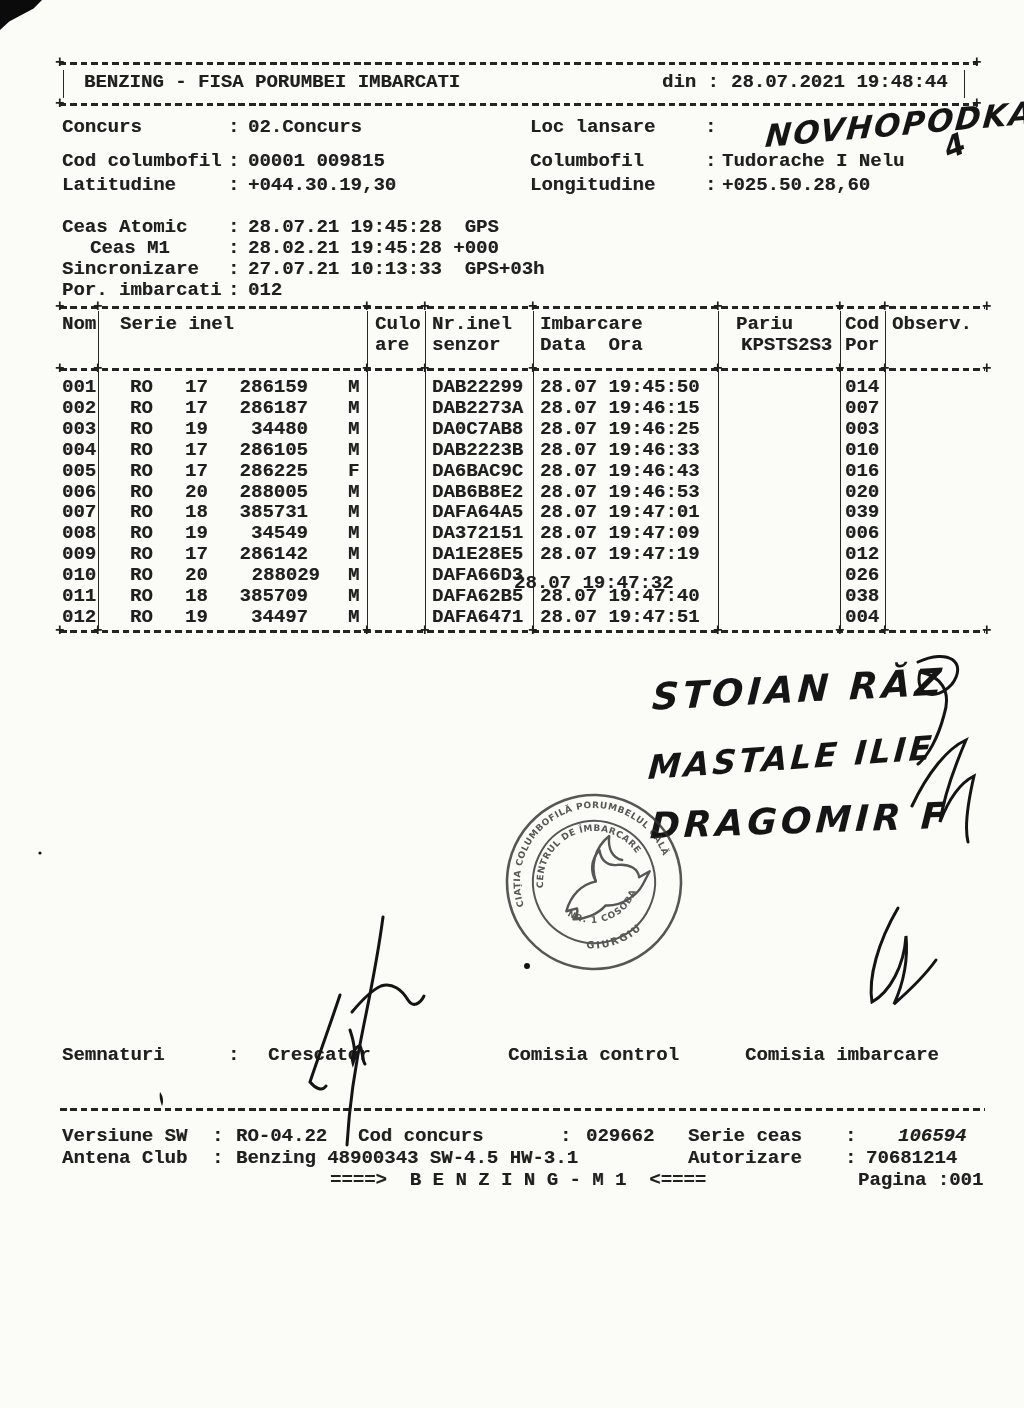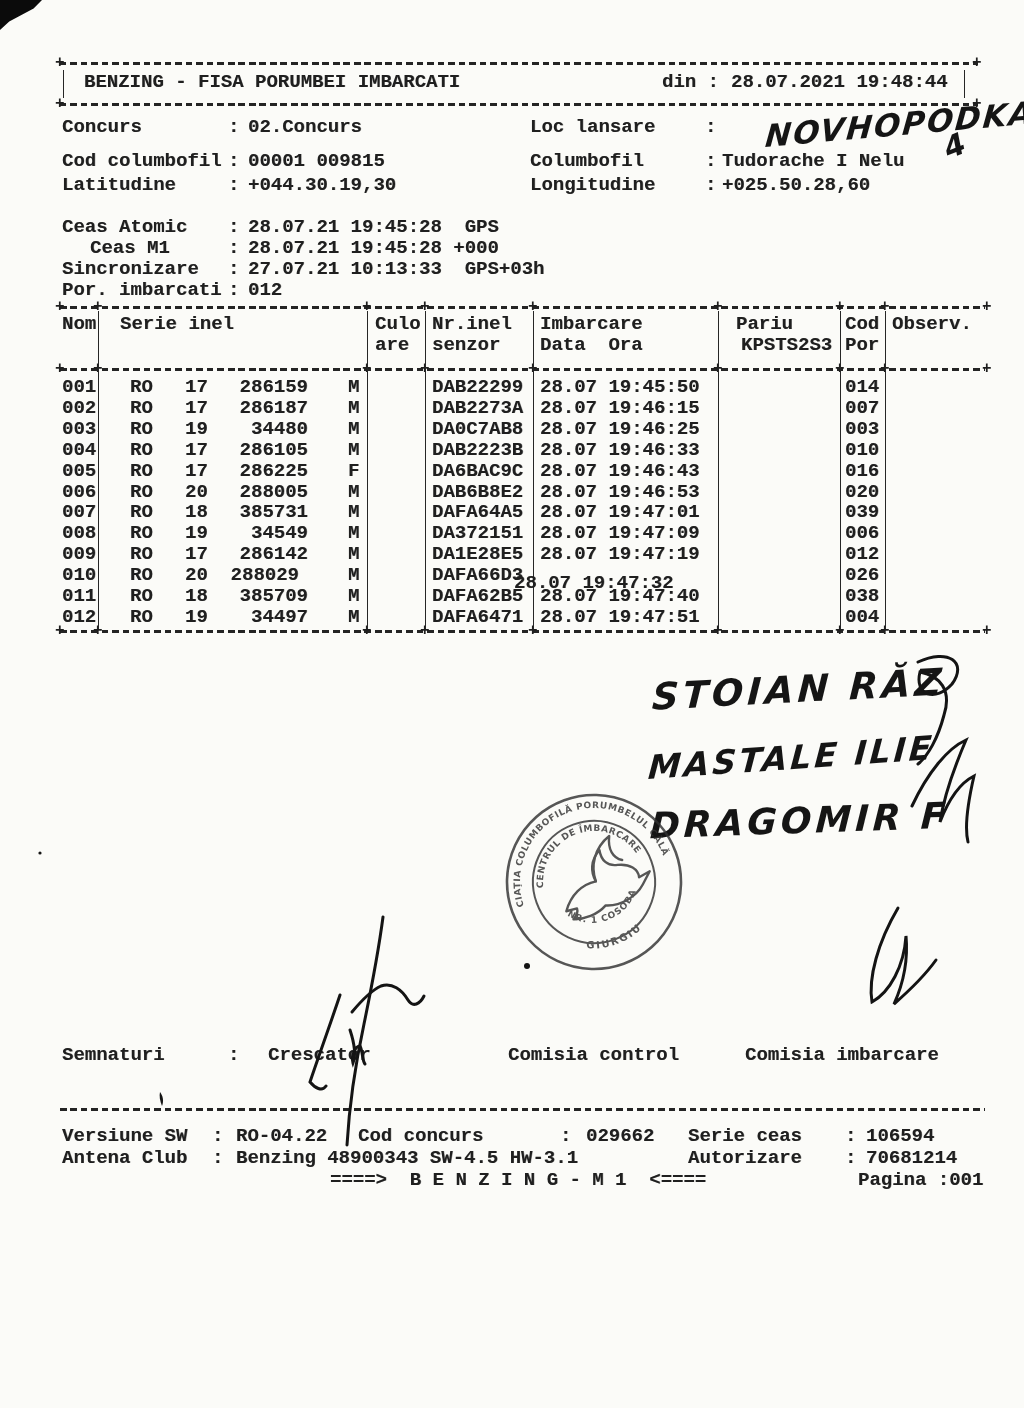--- a/index.html
+++ b/index.html
@@ -52,21 +52,21 @@
     <span class="t" style="left: 705px; top: 151px;">:</span>
     <span class="t" style="left: 722px; top: 151px;">Tudorache I Nelu</span>
     <span class="t" style="left: 530px; top: 175px;">Longitudine</span>
     <span class="t" style="left: 705px; top: 175px;">:</span>
     <span class="t" style="left: 722px; top: 175px;">+025.50.28,60</span>
     <span class="t" style="left: 62px; top: 217px;">Ceas Atomic</span>
     <span class="t" style="left: 228px; top: 217px;">:</span>
     <span class="t" style="left: 248px; top: 217px;">28.07.21 19:45:28  GPS</span>
     <span class="t" style="left: 62px; top: 238px; margin-left: 28px;">Ceas M1</span>
     <span class="t" style="left: 228px; top: 238px;">:</span>
-    <span class="t" style="left: 248px; top: 238px;">28.07.21 19:45:28 +000</span>
+    <span class="t" style="left: 248px; top: 238px;">28.02.21 19:45:28 +000</span>
     <span class="t" style="left: 62px; top: 259px;">Sincronizare</span>
     <span class="t" style="left: 228px; top: 259px;">:</span>
     <span class="t" style="left: 248px; top: 259px;">27.07.21 10:13:33  GPS+03h</span>
     <span class="t" style="left: 62px; top: 280px;">Por. imbarcati</span>
     <span class="t" style="left: 228px; top: 280px;">:</span>
     <span class="t" style="left: 248px; top: 280px;">012</span>
     <span class="dash" style="left: 60px; top: 306px; width: 925px;"></span>
     <span class="plus" style="left: 55px; top: 299px;">+</span>
     <span class="plus" style="left: 982px; top: 299px;">+</span>
     <span class="plus" style="left: 93px; top: 299px;">+</span>
@@ -184,21 +184,21 @@
     <span class="t" style="left: 130px; top: 544.2px;">RO</span>
     <span class="t" style="left: 185px; top: 544.2px;">17</span>
     <span class="t" style="left: 208px; top: 544.2px; width: 100px; text-align: right;">286142</span>
     <span class="t" style="left: 348px; top: 544.2px;">M</span>
     <span class="t" style="left: 432px; top: 544.2px;">DA1E28E5</span>
     <span class="t" style="left: 540px; top: 544.2px;">28.07 19:47:19</span>
     <span class="t" style="left: 845px; top: 544.2px;">012</span>
     <span class="t" style="left: 62px; top: 565.1px;">010</span>
     <span class="t" style="left: 130px; top: 565.1px;">RO</span>
     <span class="t" style="left: 185px; top: 565.1px;">20</span>
-    <span class="t" style="left: 199px; top: 565.1px; width: 100px; text-align: right;">288029</span>
+    <span class="t" style="left: 220px; top: 565.1px; width: 100px; text-align: right;">288029</span>
     <span class="t" style="left: 348px; top: 565.1px;">M</span>
     <span class="t" style="left: 432px; top: 565.1px;">DAFA66D3</span>
     <span class="t" style="left: 514px; top: 565.1px; margin-top: 8px;">28.07 19:47:32</span>
     <span class="t" style="left: 845px; top: 565.1px;">026</span>
     <span class="t" style="left: 62px; top: 586px;">011</span>
     <span class="t" style="left: 130px; top: 586px;">RO</span>
     <span class="t" style="left: 185px; top: 586px;">18</span>
     <span class="t" style="left: 208px; top: 586px; width: 100px; text-align: right;">385709</span>
     <span class="t" style="left: 348px; top: 586px;">M</span>
     <span class="t" style="left: 432px; top: 586px;">DAFA62B5</span>
@@ -219,21 +219,21 @@
     <span class="t" style="left: 745px; top: 1045px;">Comisia imbarcare</span>
     <span class="dash" style="left: 60px; top: 1108px; width: 925px;"></span>
     <span class="t" style="left: 62px; top: 1126px;">Versiune SW</span>
     <span class="t" style="left: 212px; top: 1126px;">:</span>
     <span class="t" style="left: 236px; top: 1126px;">RO-04.22</span>
     <span class="t" style="left: 358px; top: 1126px;">Cod concurs</span>
     <span class="t" style="left: 560px; top: 1126px;">:</span>
     <span class="t" style="left: 586px; top: 1126px;">029662</span>
     <span class="t" style="left: 688px; top: 1126px;">Serie ceas</span>
     <span class="t" style="left: 845px; top: 1126px;">:</span>
-    <span class="t" style="left: 866px; top: 1126px;">106594</span>
+    <span class="t" style="left: 898px; top: 1126px; font-style: italic;">106594</span>
     <span class="t" style="left: 62px; top: 1148px;">Antena Club</span>
     <span class="t" style="left: 212px; top: 1148px;">:</span>
     <span class="t" style="left: 236px; top: 1148px;">Benzing 48900343 SW-4.5 HW-3.1</span>
     <span class="t" style="left: 688px; top: 1148px;">Autorizare</span>
     <span class="t" style="left: 845px; top: 1148px;">:</span>
     <span class="t" style="left: 866px; top: 1148px;">70681214</span>
     <span class="t" style="left: 330px; top: 1170px;">====&gt;  B E N Z I N G - M 1  &lt;====</span>
     <span class="t" style="left: 858px; top: 1170px;">Pagina :001</span>
   </div>
 

